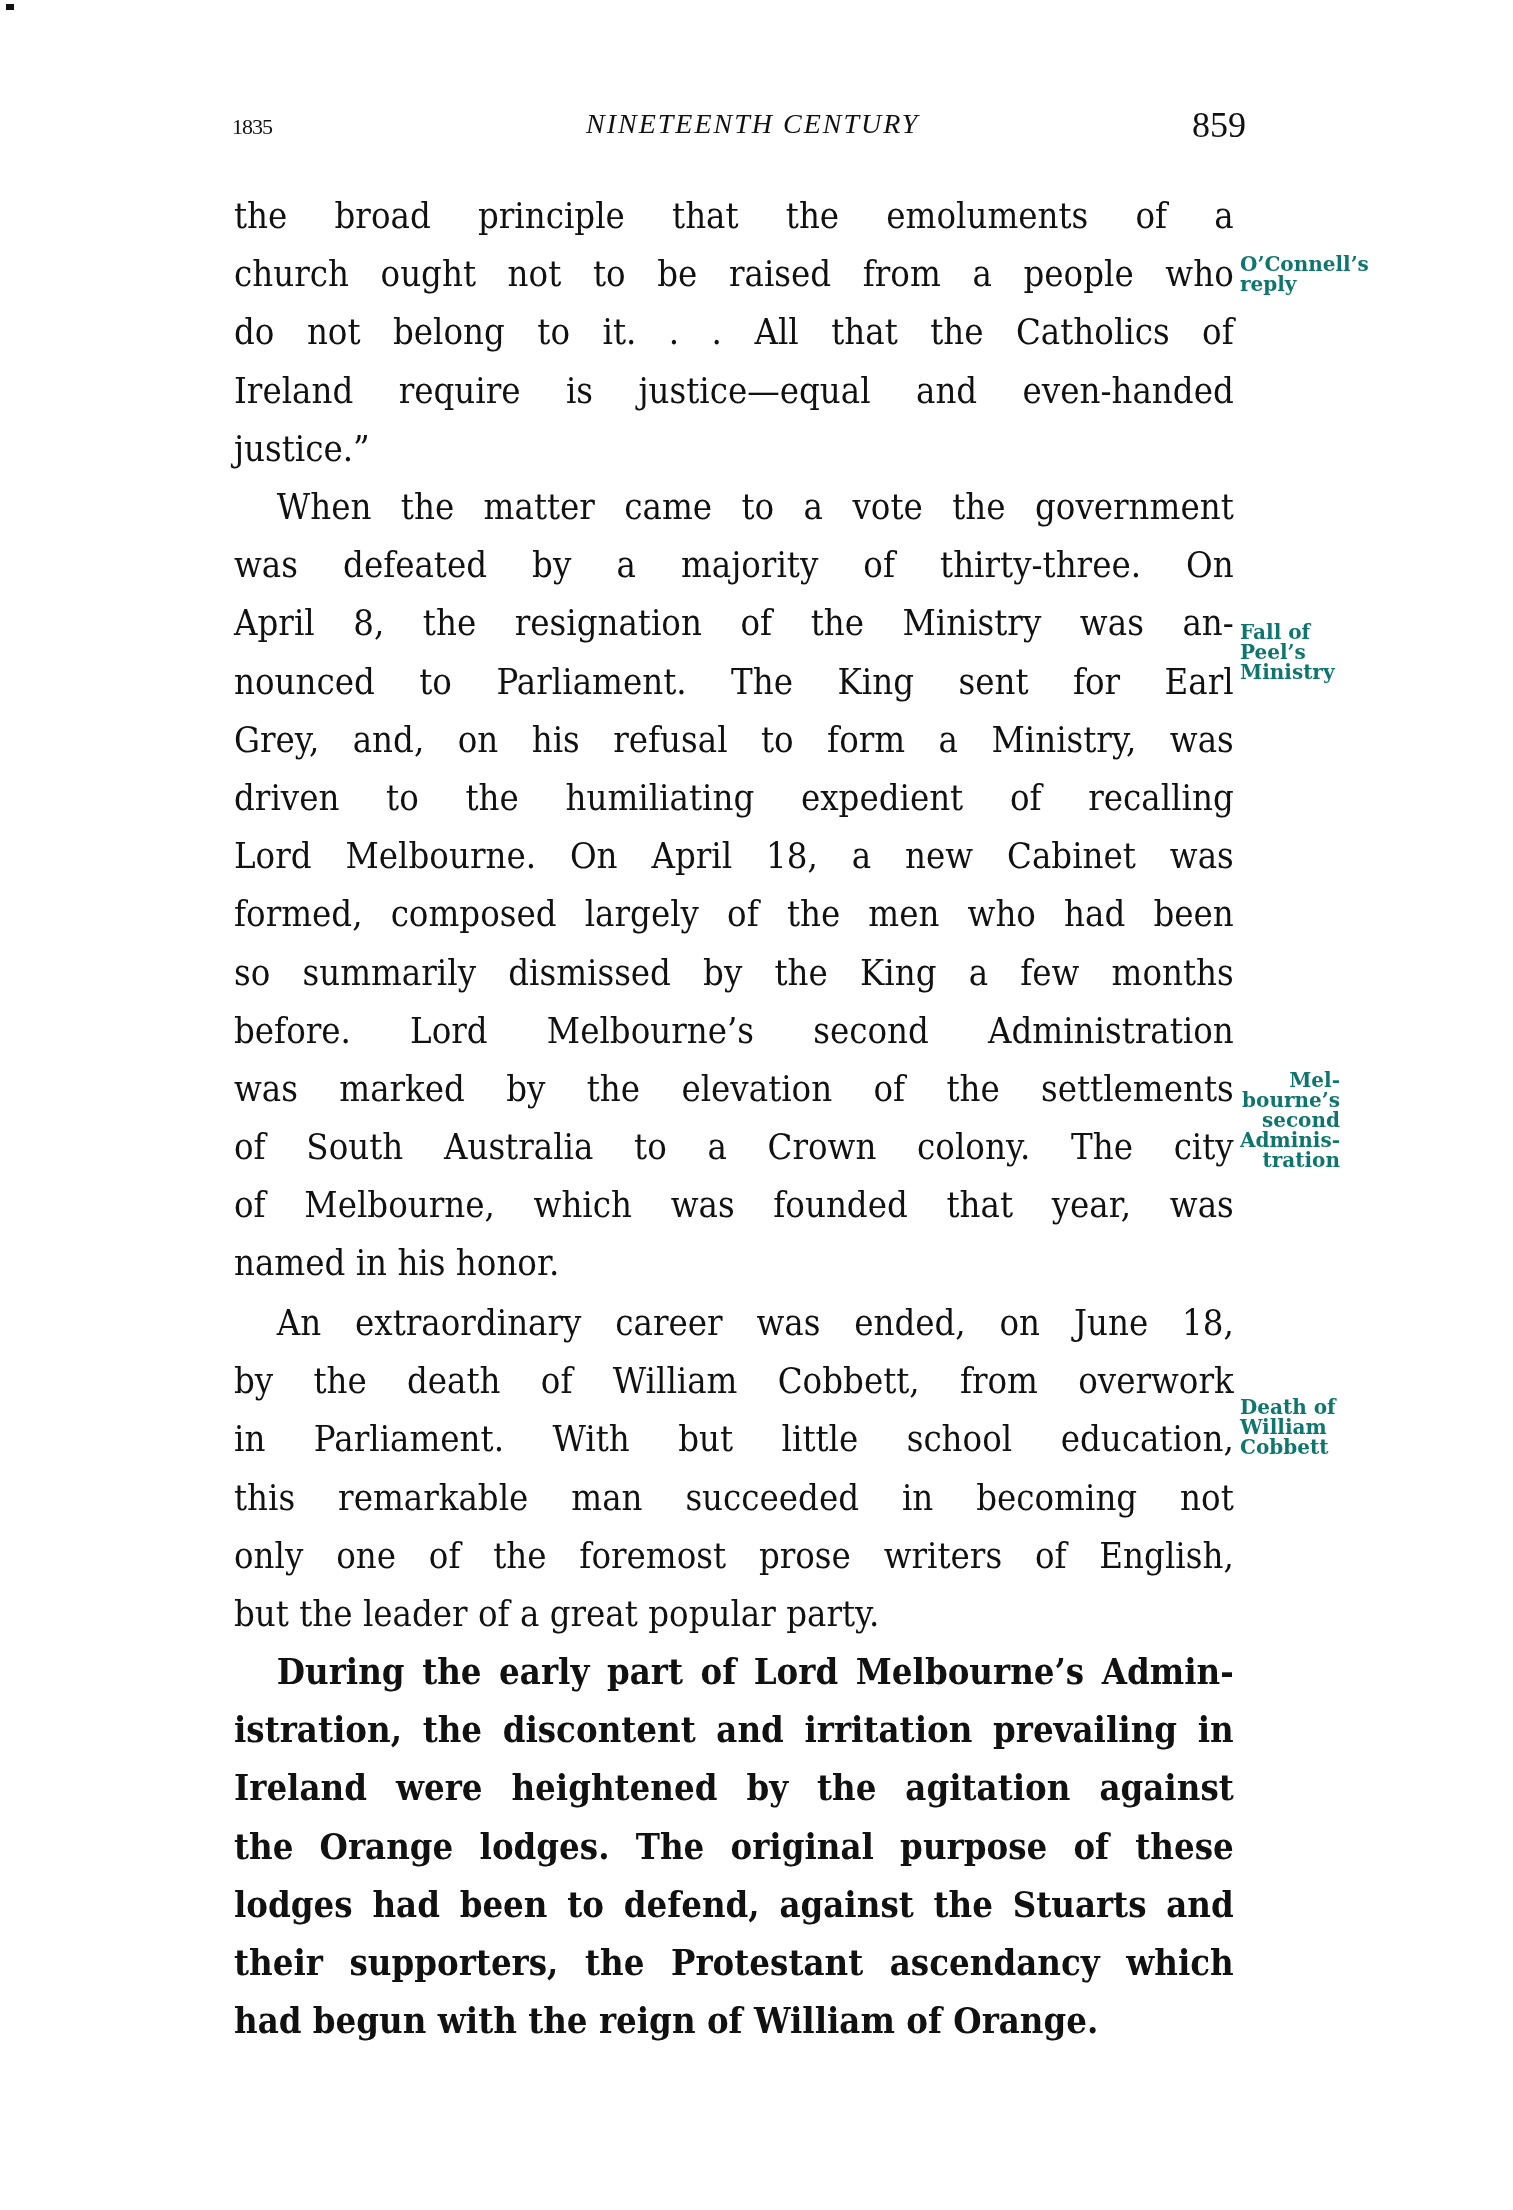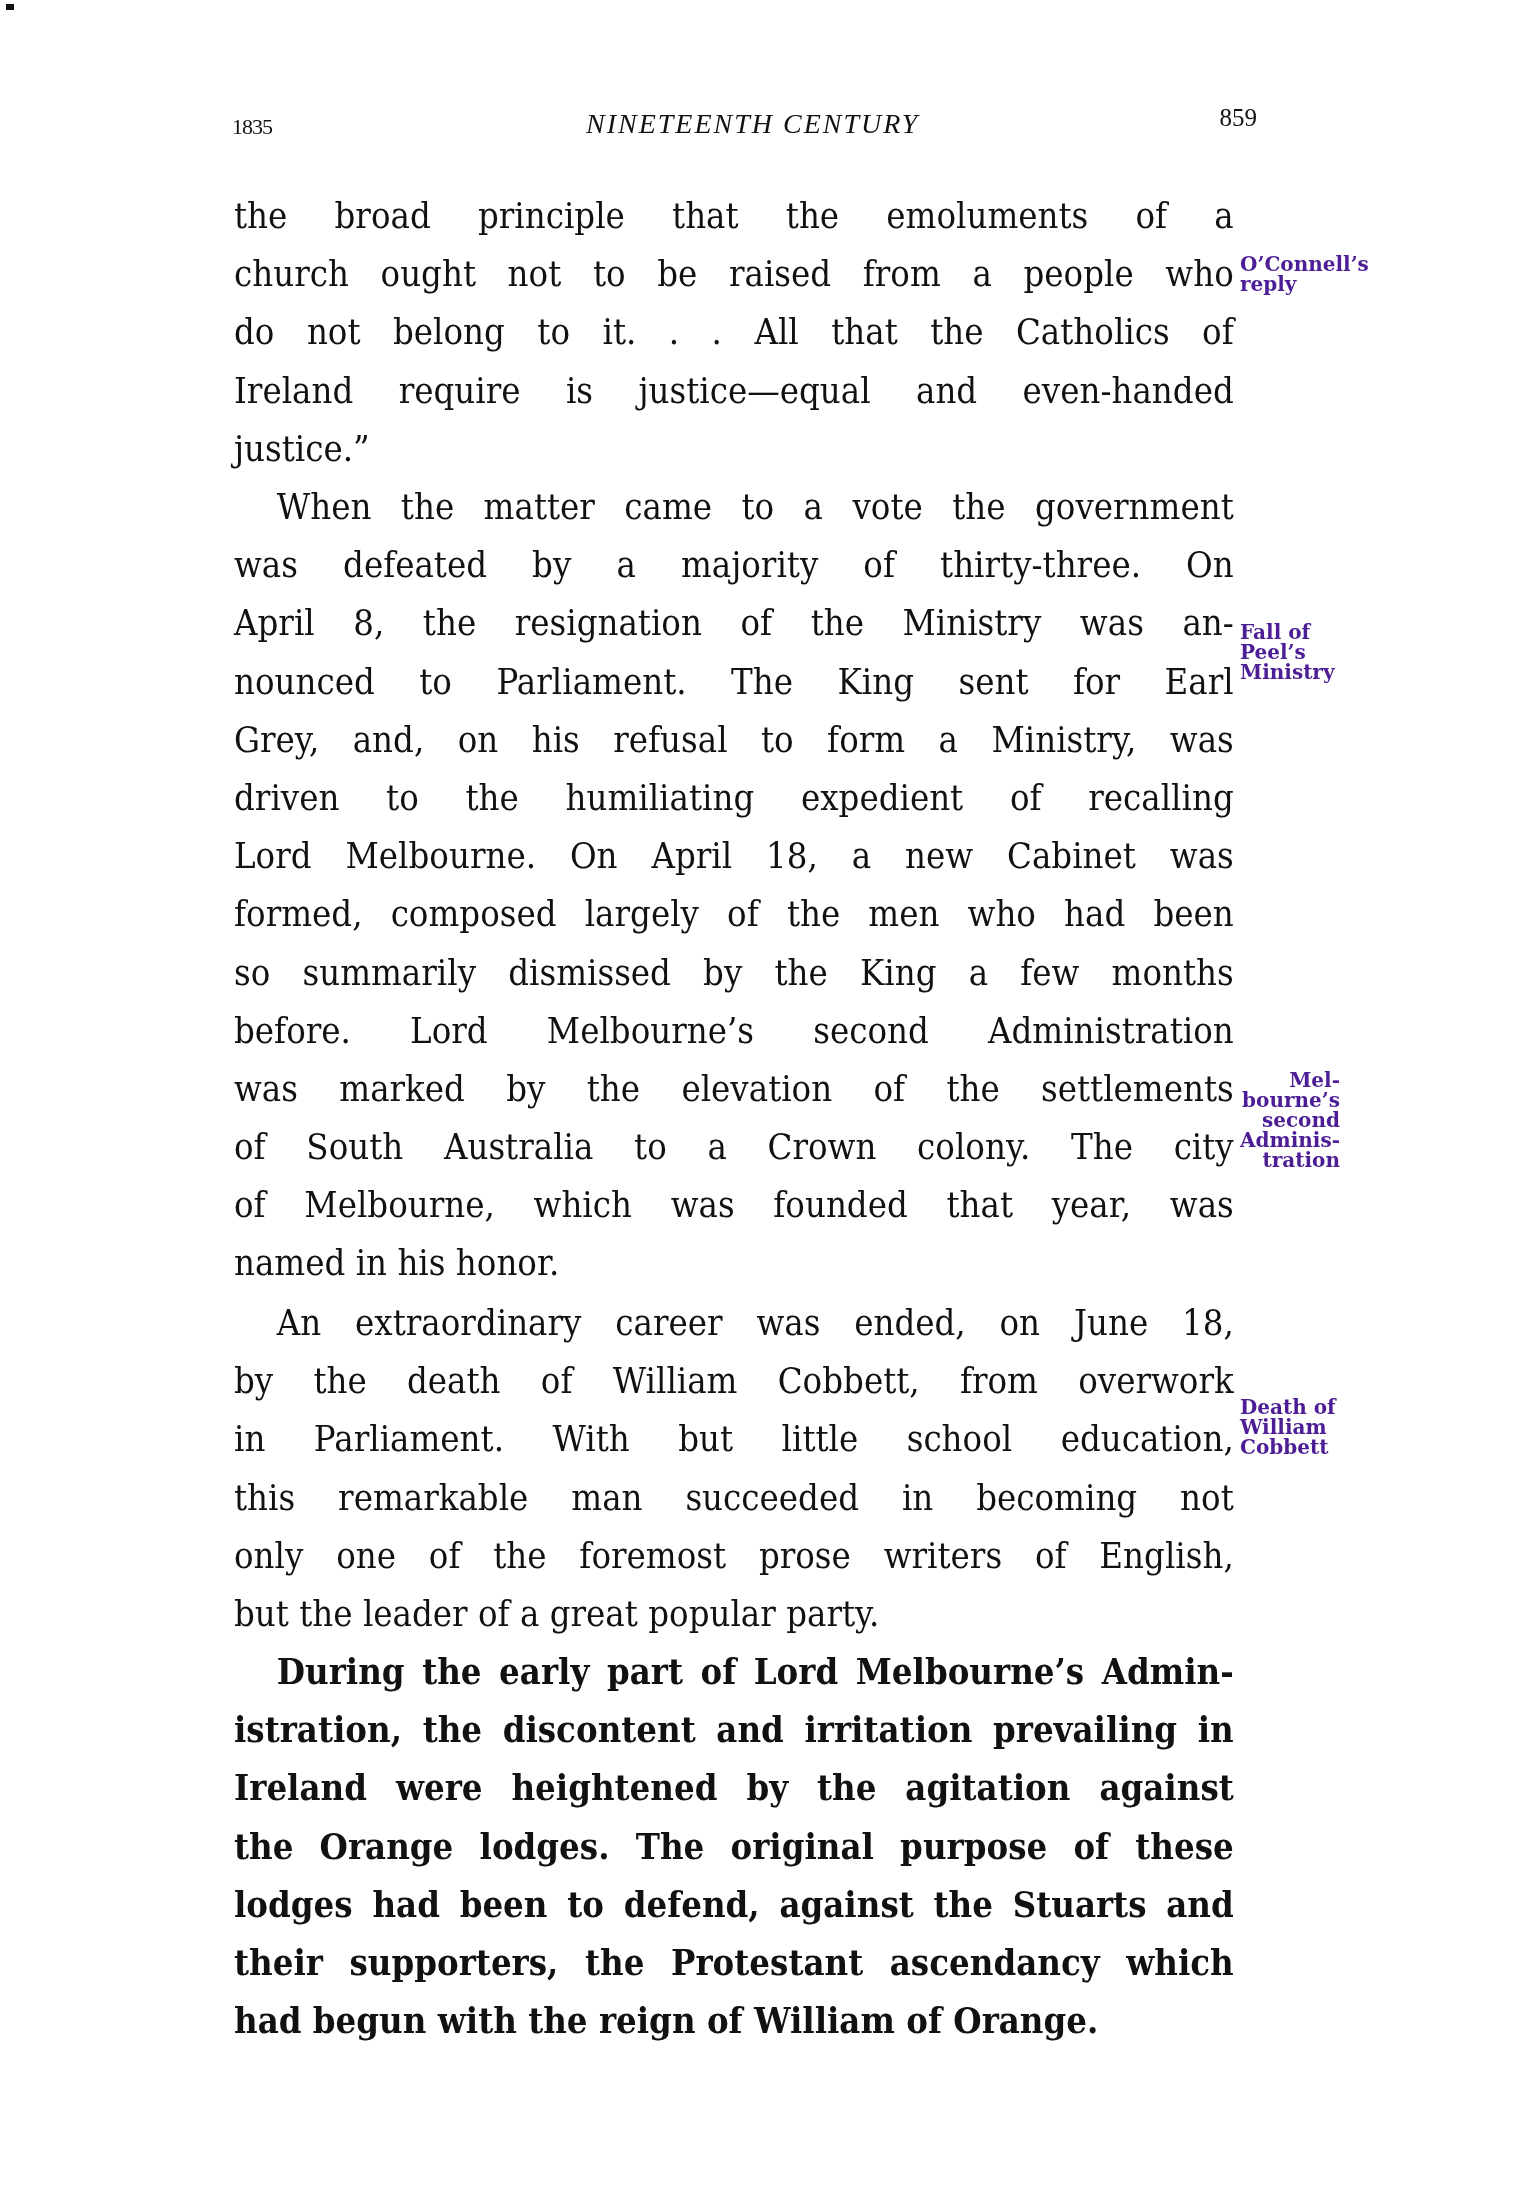--- a/index.html
+++ b/index.html
@@ -42,23 +42,23 @@
     .running-head .title {
       position: absolute;
       left: 354px;
       top: 0;
       font-size: 28px;
       font-style: italic;
       letter-spacing: 2px;
     }
     .running-head .page-no {
       position: absolute;
-      right: 5px;
+      right: 16px;
       top: -4px;
-      font-size: 25px;
+      font-size: 36px;
     }
 
     .text-block {
       position: absolute;
       left: 234px;
       width: 1000px;
       font-family: "DejaVu Serif", "Liberation Serif", serif;
       font-size: 35px;
       line-height: 58.2px;
     }
@@ -80,21 +80,21 @@
       width: 1029px;
     }
 
     .side-note {
       position: absolute;
       left: 1240px;
       font-family: "DejaVu Serif", "Liberation Serif", serif;
       font-size: 20px;
       line-height: 20px;
       font-weight: bold;
-      color: #4c1d95;
+      color: #0f766e;
     }
     .side-note span {
       display: block;
       white-space: nowrap;
     }
   </style>
 </head>
 <body>
 
 <div class="corner-mark"></div>

